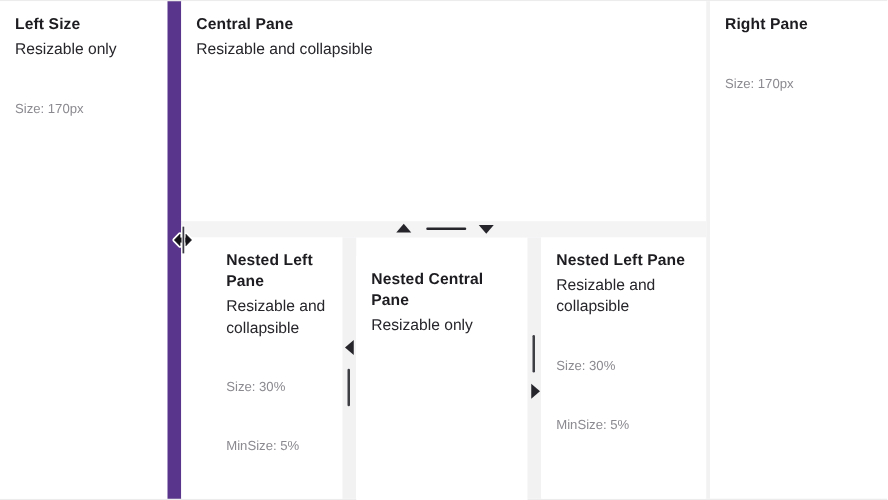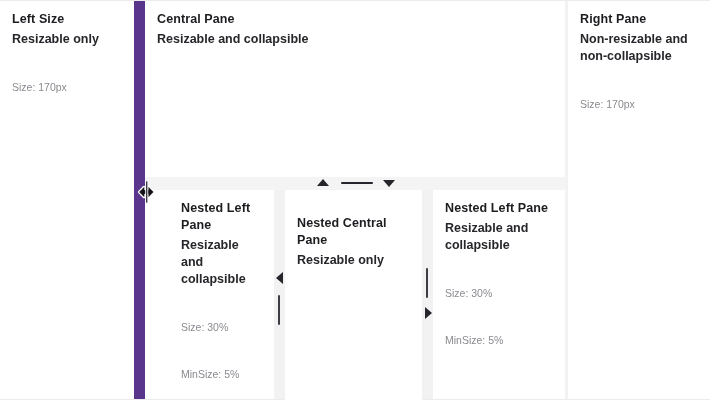--- a/index.html
+++ b/index.html
@@ -36,21 +36,21 @@
     font-size: 12.5px;
     font-weight: bold;
     color: #1d1d21;
     line-height: 17px;
     margin: 0 0 3px 0;
     letter-spacing: 0.1px;
   }
 
   .pane-desc {
     font-size: 12.5px;
-    font-weight: bold;
+    font-weight: normal;
     color: #26262b;
     line-height: 17px;
     margin: 0 0 7px 0;
   }
 
   .pane-meta {
     font-size: 10.5px;
     color: #8a8a90;
     line-height: 14.5px;
     margin-top: 32px;
@@ -200,21 +200,20 @@
       <div class="pane-meta">Size: 30%</div>
       <div class="pane-meta">MinSize: 5%</div>
     </div>
   </div>
 
   <div class="divider-gray-v" style="left:565px; top:1px; width:3px; height:398px;"></div>
 
   <div class="pane" style="left:568px; top:1px; width:142px; height:304px;">
     <div class="pane-inner">
       <div class="pane-title">Right Pane</div>
-      <div class="pane-desc">Non-resizable and non-collapsible</div>
       <div class="pane-meta">Size: 170px</div>
     </div>
   </div>
 
   <div class="cursor-resize">
     <svg width="26" height="24" viewBox="0 0 26 24" xmlns="http://www.w3.org/2000/svg">
       <g>
 
         <path d="M6.5 5.2 L2.0 9.8 L6.5 14.4 L6.5 11.5 L11.2 11.5 L11.2 14.4 L15.7 9.8 L11.2 5.2 L11.2 8.1 L6.5 8.1 Z" transform="translate(4.5,2.2)" fill="#ffffff" stroke="#ffffff" stroke-width="3.2" stroke-linejoin="round"></path>
 

